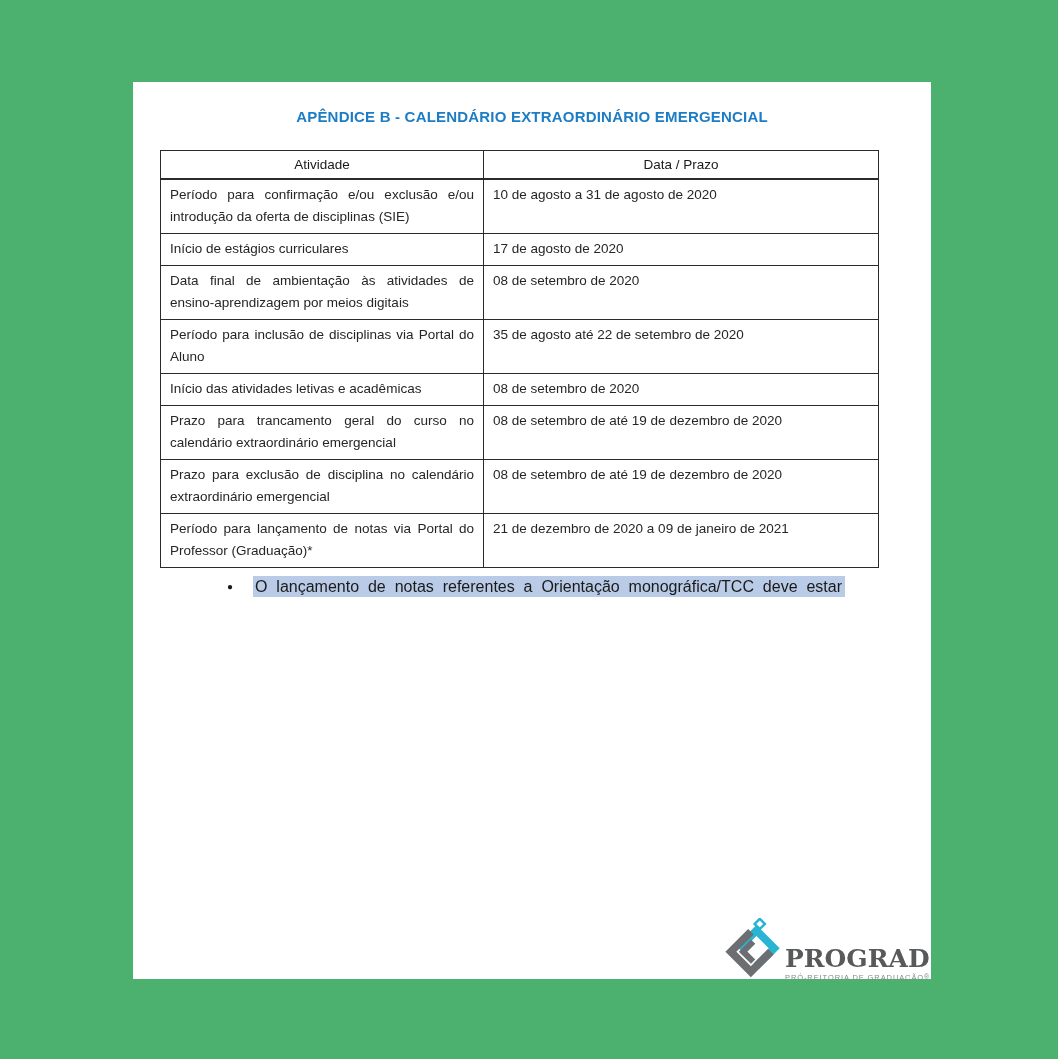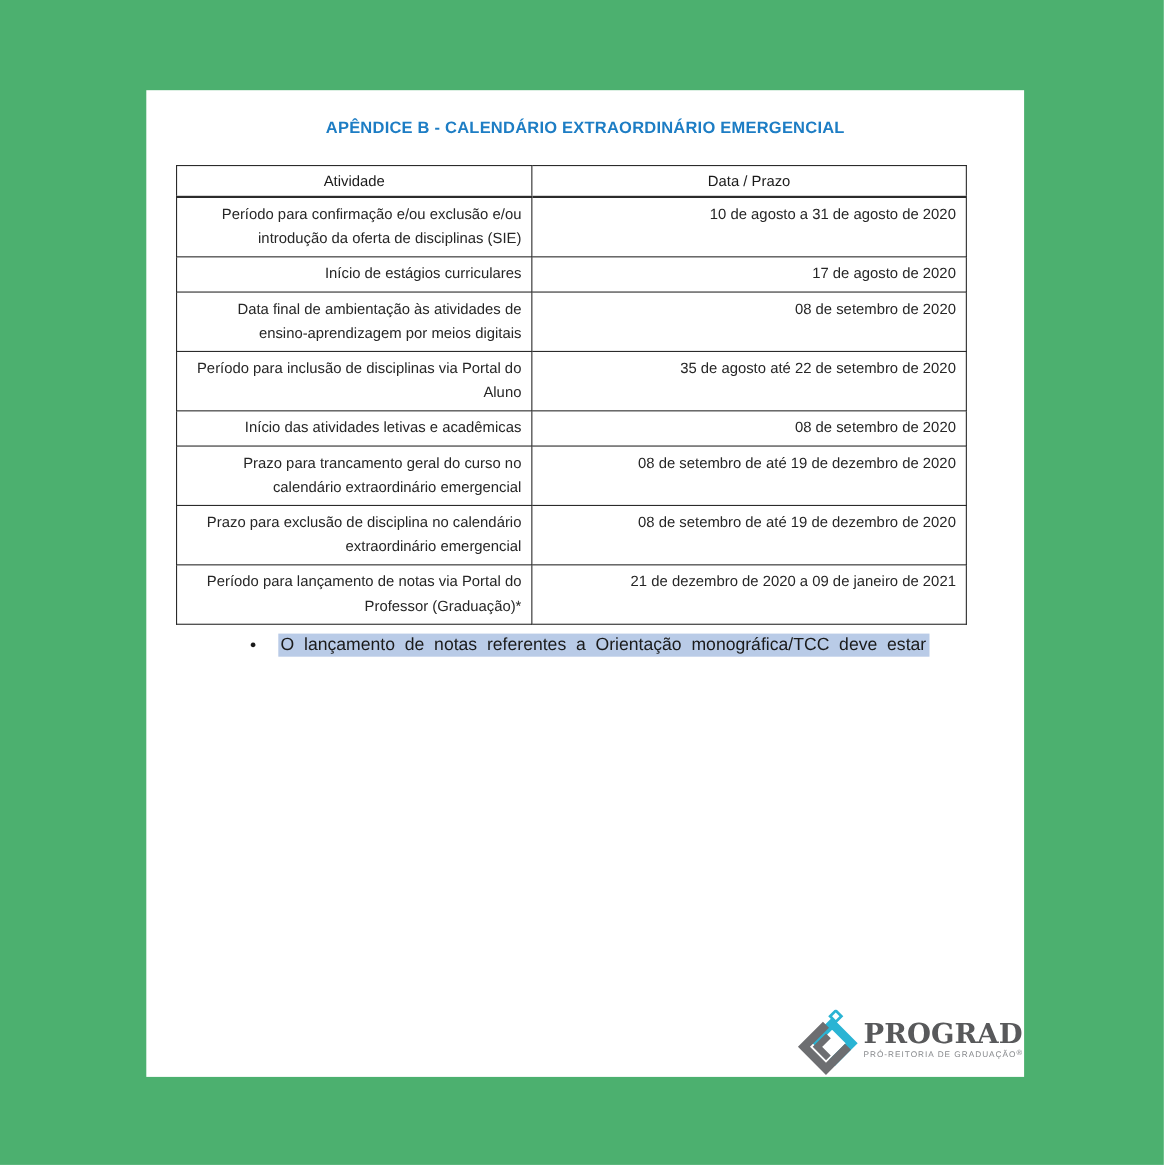--- a/index.html
+++ b/index.html
@@ -36,21 +36,20 @@
     border-collapse:collapse;
     table-layout:fixed;
     color:#262626;
   }
   table.cal col.c1 { width:323px; }
   table.cal col.c2 { width:395px; }
   table.cal th, table.cal td {
     border:1px solid #2b2b2b;
     vertical-align:top;
     font-size:13.5px;
-    text-align:right;
   }
   table.cal th {
     font-weight:normal;
     text-align:center;
     padding:6px 4px;
     color:#1a1a1a;
     border-bottom-width:2px;
   }
   td.act {
     text-align:justify;
@@ -79,21 +78,21 @@
     font-size:16px;
   }
   .note-line { line-height:31px; }
   .note-line.first { text-align:justify; text-align-last:justify; }
   .hl { background:#b9cbe7; padding:2px 3px 2px 2px; }
 
   .logo {
     position:absolute;
     left:589px; top:836px;
     display:flex;
-    align-items:flex-start;
+    align-items:flex-end;
   }
   .logo svg { display:block; }
   .logo-text { margin-top:9px; margin-left:3px; }
   .logo-name {
     font-family:"DejaVu Serif", serif;
     font-weight:bold;
     font-size:25px;
     line-height:26px;
     color:#58595b;
     letter-spacing:0px;

